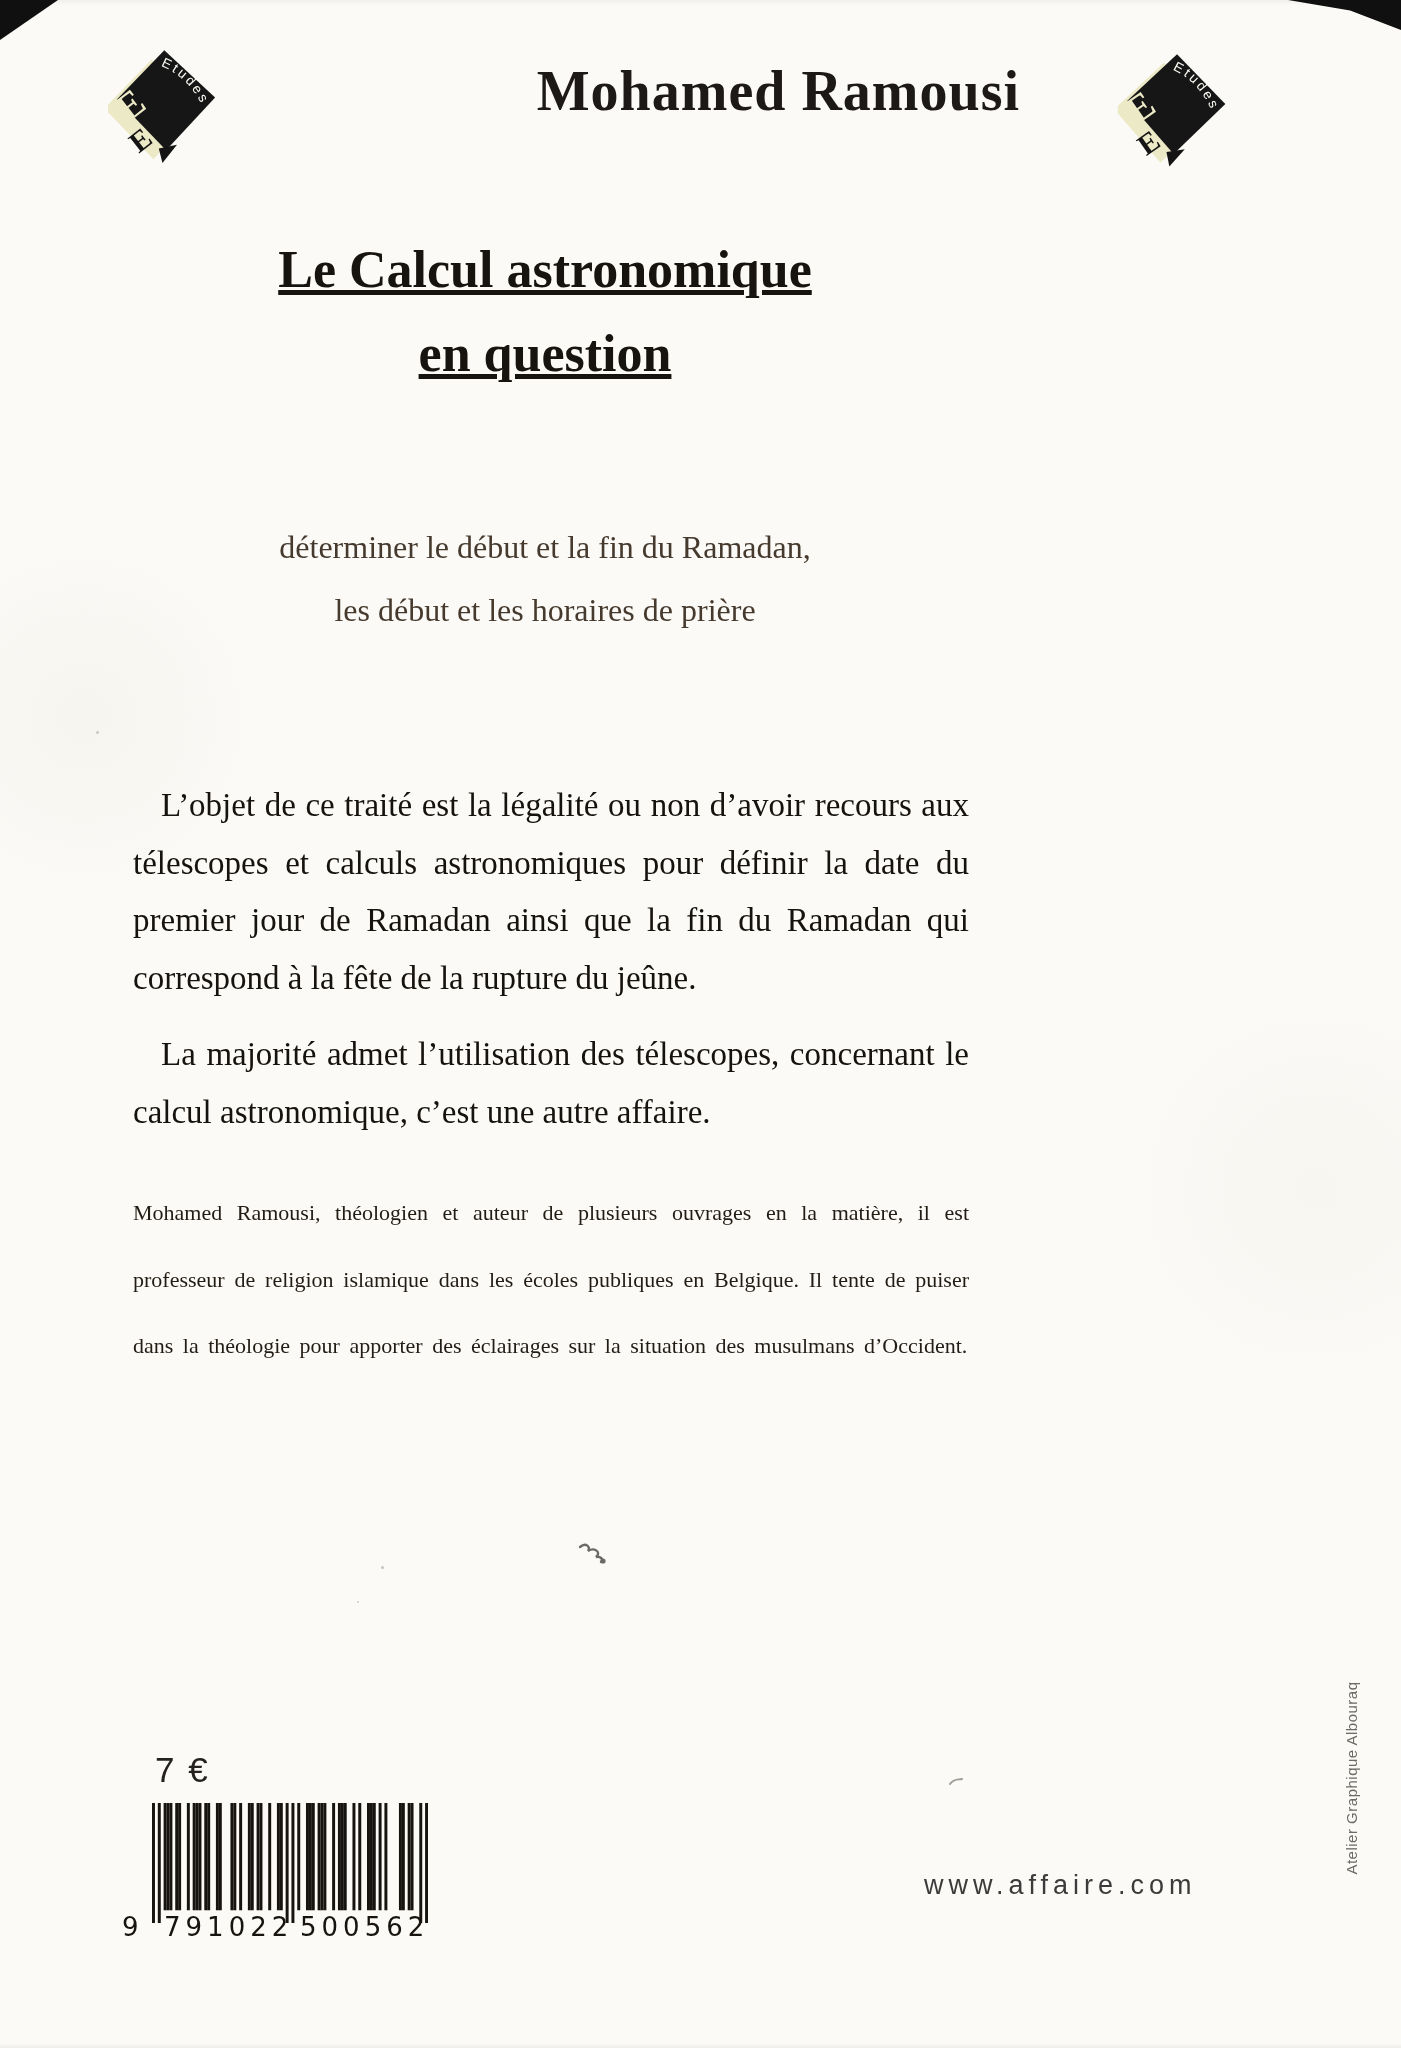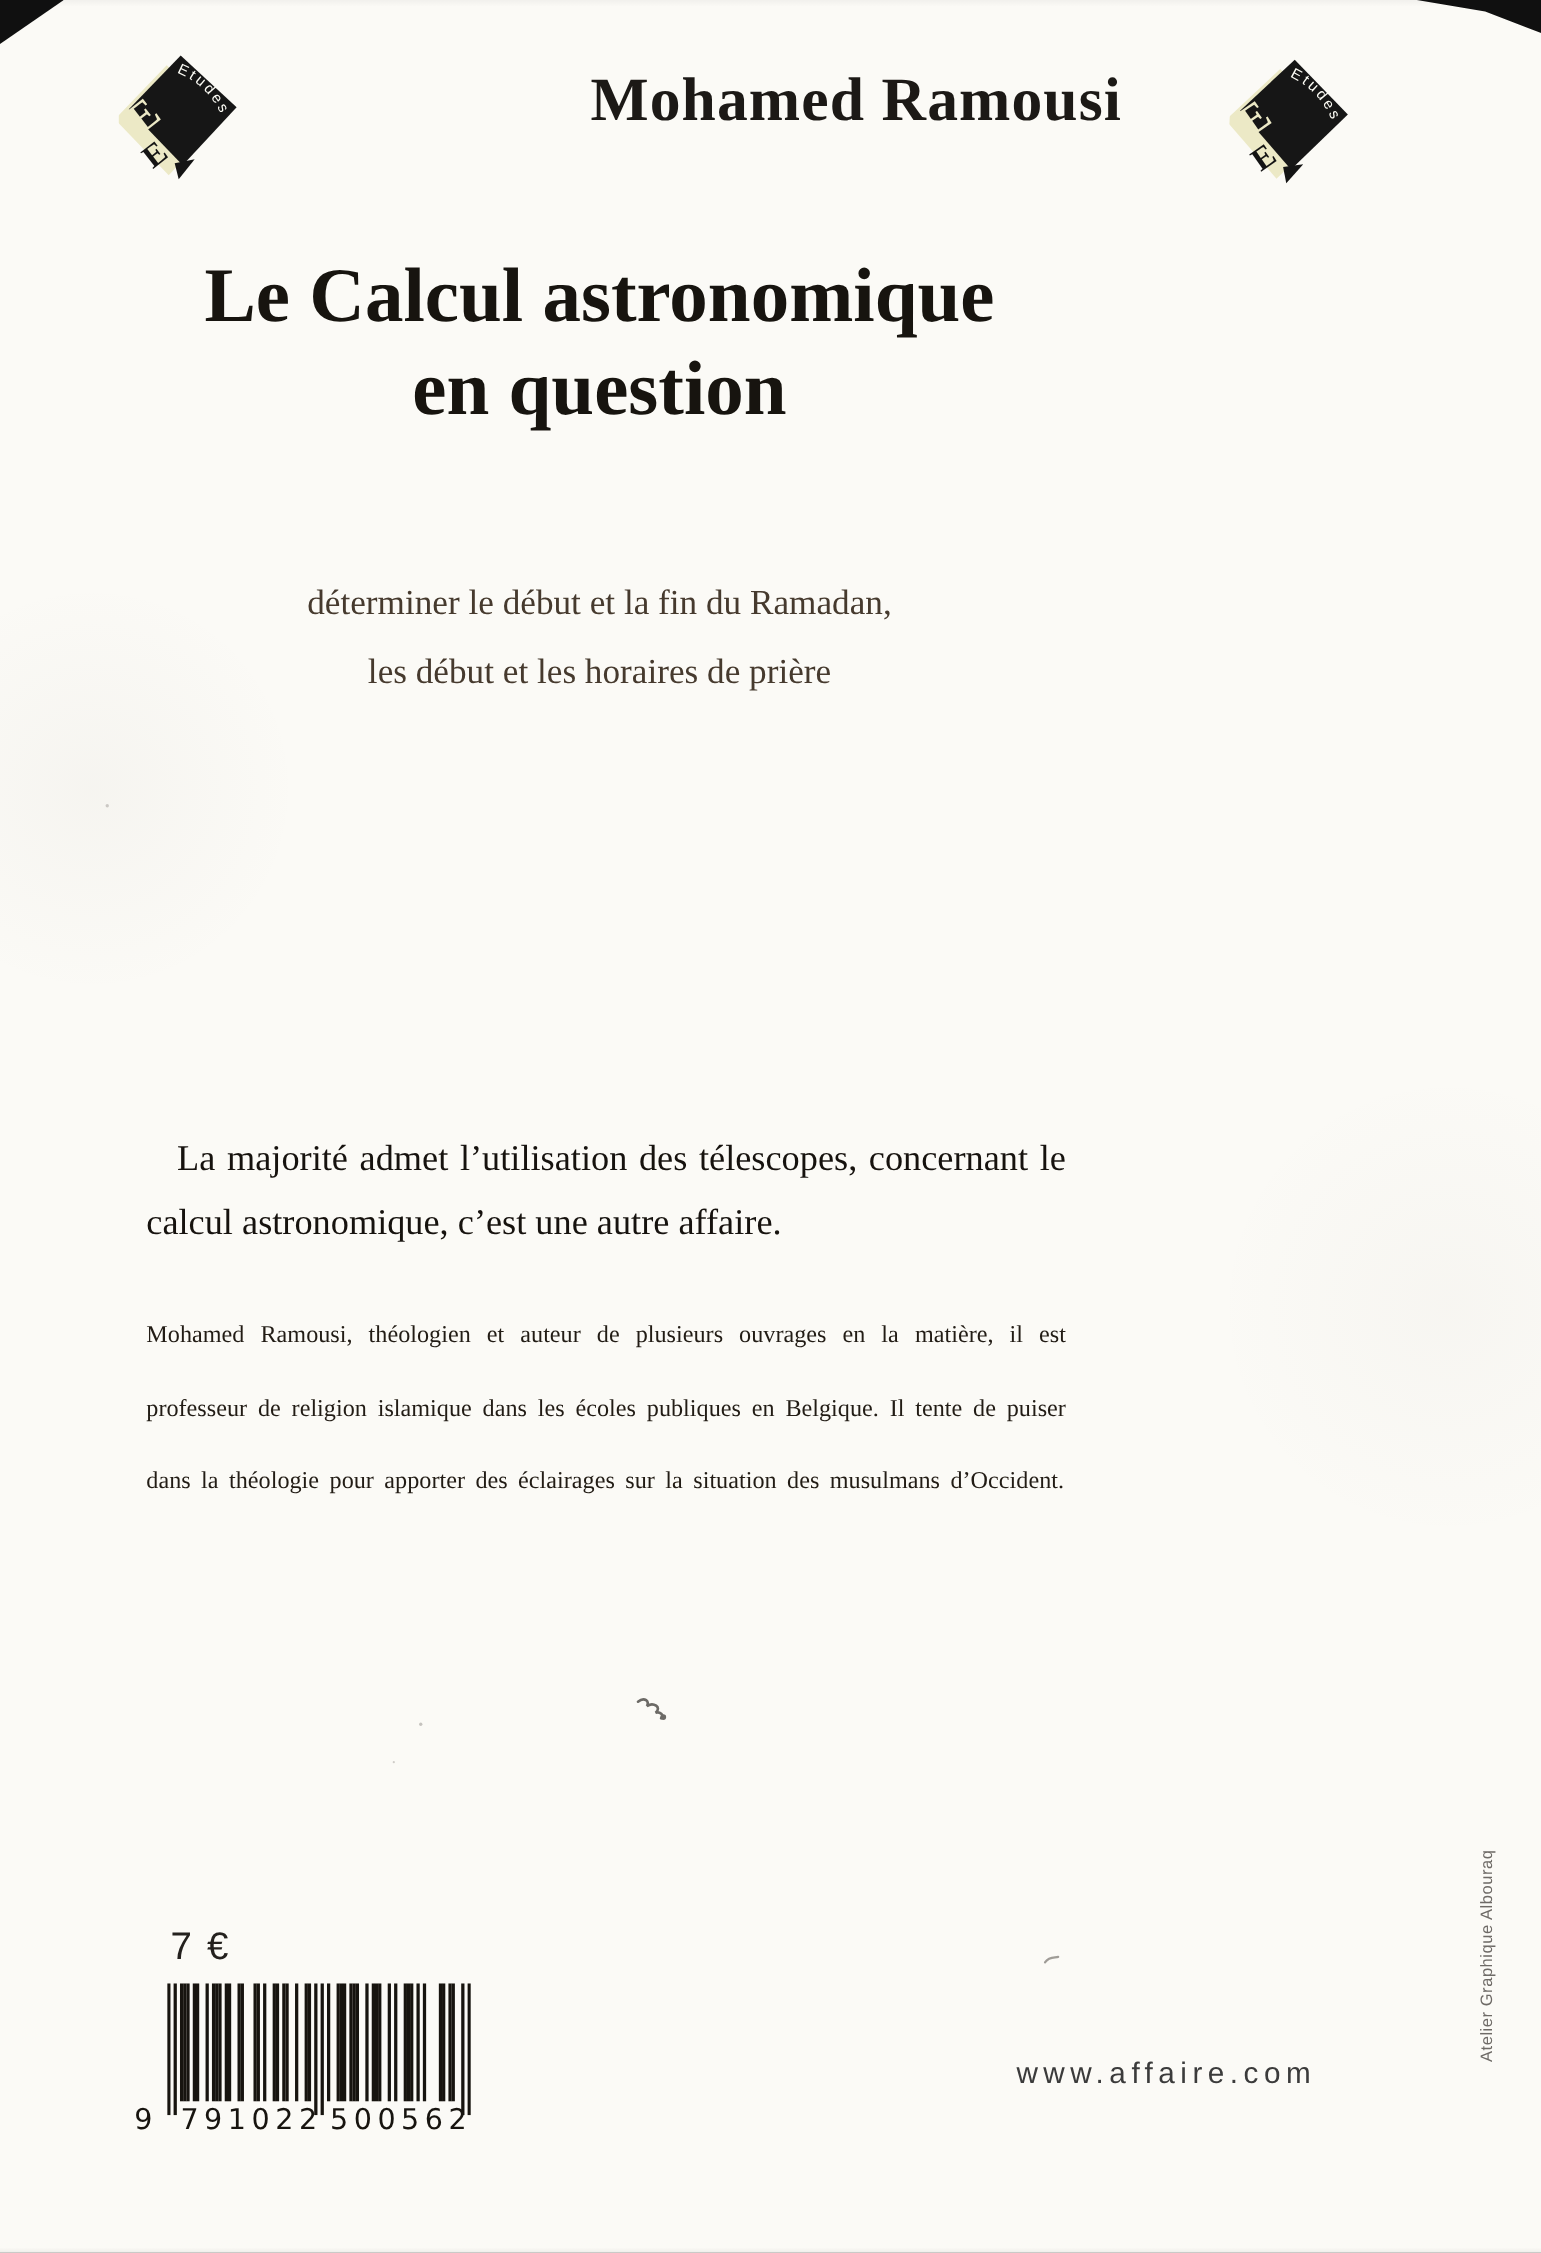--- a/index.html
+++ b/index.html
@@ -31,22 +31,22 @@
   .logo-right{left:1118px;top:42px;transform:rotate(3deg);}
 
   
   .author{
     position:absolute;left:70px;top:56px;width:950px;
     text-align:right;font-weight:bold;font-size:56px;line-height:70px;
     letter-spacing:1px;color:#1c1916;
   }
   .title{
     position:absolute;left:40px;top:228px;width:1010px;
-    text-align:center;font-weight:bold;font-size:70px;line-height:84px;
-    color:#17140f;letter-spacing:0;
+    text-align:center;font-weight:bold;font-size:52px;line-height:84px;
+    color:#17140f;letter-spacing:0;text-decoration:underline;
   }
   .subtitle{
     position:absolute;left:70px;top:516px;width:950px;
     text-align:center;font-size:32px;line-height:63px;color:#463a2e;
   }
 
   
   .para{
     position:absolute;left:133px;width:836px;
     font-size:33px;line-height:57.5px;text-align:justify;
@@ -131,20 +131,21 @@
   <div class="title">
     <div>Le Calcul astronomique</div>
     <div>en question</div>
   </div>
 
   <div class="subtitle">
     <div>déterminer le début et la fin du Ramadan,</div>
     <div>les début et les horaires de prière</div>
   </div>
 
+  <p class="para para-1">L’objet de ce traité est la légalité ou non d’avoir recours aux télescopes et calculs astronomiques pour définir la date du premier jour de Ramadan ainsi que la fin du Ramadan qui correspond à la fête de la rupture du jeûne.</p>
   <p class="para para-2">La majorité admet l’utilisation des télescopes, concernant le calcul astronomique, c’est une autre affaire.</p>
   <p class="bio">Mohamed Ramousi, théologien et auteur de plusieurs ouvrages en la matière, il est professeur de religion islamique dans les écoles publiques en Belgique. Il tente de puiser dans la théologie pour apporter des éclairages sur la situation des musulmans d’Occident.</p>
 
   <svg class="squiggle" style="left:578px;top:1540px;" width="34" height="28" viewBox="0 0 34 28">
     <path d="M2 7 C8 2 13 7 10 11 C16 7 24 12 18 17 C22 16 26 19 23 22" fill="none" stroke="#3d3a36" stroke-width="2.4" stroke-linecap="round"></path>
     <circle cx="25" cy="21" r="2.6" fill="#3d3a36"></circle>
   </svg>
   <svg class="squiggle" style="left:948px;top:1776px;opacity:.55;" width="16" height="12" viewBox="0 0 16 12">
     <path d="M2 8 C6 2 11 4 14 3" fill="none" stroke="#55504a" stroke-width="2" stroke-linecap="round"></path>
   </svg>

